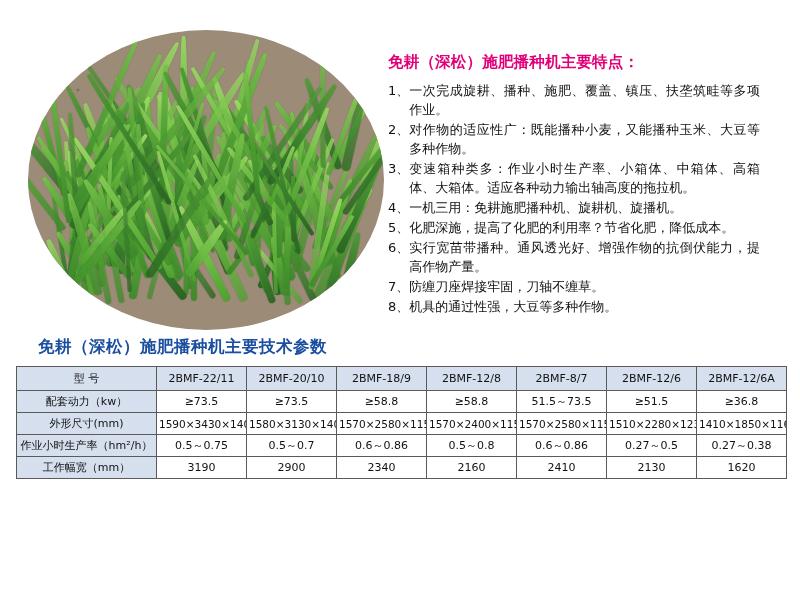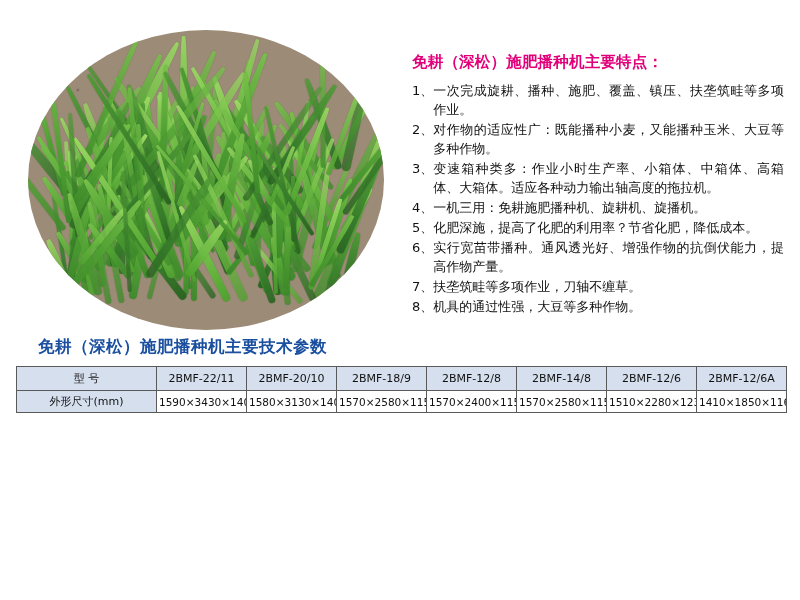--- a/index.html
+++ b/index.html
@@ -57,21 +57,21 @@
     position: absolute;
     background: linear-gradient(180deg, #78c14b 0%, #4f9f33 55%, #3e8a2b 100%);
     border-radius: 50% 50% 6px 6px / 70% 70% 6px 6px;
     transform-origin: 50% 100%;
     box-shadow: 0 0 1px rgba(20,60,10,.4);
   }
 
   
   #features {
     position: absolute;
-    left: 412px;
+    left: 388px;
     top: 52px;
     width: 372px;
   }
   #features-title {
     color: #e2007a;
     font-size: 15.5px;
     font-weight: bold;
     letter-spacing: .2px;
     margin-bottom: 8px;
   }
@@ -402,21 +402,21 @@
       <div class="feature-row">
         <span class="feature-num">5、</span>
         <span class="feature-text">化肥深施，提高了化肥的利用率？节省化肥，降低成本。</span>
       </div>
       <div class="feature-row">
         <span class="feature-num">6、</span>
         <span class="feature-text">实行宽苗带播种。通风透光好、增强作物的抗倒伏能力，提高作物产量。</span>
       </div>
       <div class="feature-row">
         <span class="feature-num">7、</span>
-        <span class="feature-text">扶垄筑畦等多项作业，刀轴不缠草。</span>
+        <span class="feature-text">防缠刀座焊接牢固，刀轴不缠草。</span>
       </div>
       <div class="feature-row">
         <span class="feature-num">8、</span>
         <span class="feature-text">机具的通过性强，大豆等多种作物。</span>
       </div>
     </div>
 </div>
 
 <div id="table-title">免耕（深松）施肥播种机主要技术参数</div>
 
@@ -432,31 +432,61 @@
         <col class="cx">
         <col class="cx">
       </colgroup>
     <thead>
       <tr id="header-row">
           <th>型  号</th>
           <th>2BMF-22/11</th>
           <th>2BMF-20/10</th>
           <th>2BMF-18/9</th>
           <th>2BMF-12/8</th>
-          <th>2BMF-14/8</th>
+          <th>2BMF-8/7</th>
           <th>2BMF-12/6</th>
           <th>2BMF-12/6A</th>
         </tr>
     </thead>
     <tbody id="spec-tbody">
+        <tr>
+          <td class="rowhead">配套动力（kw）</td>
+          <td>≥73.5</td>
+          <td>≥73.5</td>
+          <td>≥58.8</td>
+          <td>≥58.8</td>
+          <td>51.5～73.5</td>
+          <td>≥51.5</td>
+          <td>≥36.8</td>
+        </tr>
         <tr>
           <td class="rowhead">外形尺寸(mm)</td>
           <td class="v-small">1590×3430×1400</td>
           <td class="v-small">1580×3130×1400</td>
           <td class="v-small">1570×2580×1150</td>
           <td class="v-small">1570×2400×1150</td>
           <td class="v-small">1570×2580×1150</td>
           <td class="v-small">1510×2280×1230</td>
           <td class="v-small">1410×1850×1160</td>
         </tr>
+        <tr>
+          <td class="rowhead">作业小时生产率（hm²/h）</td>
+          <td>0.5～0.75</td>
+          <td>0.5～0.7</td>
+          <td>0.6～0.86</td>
+          <td>0.5～0.8</td>
+          <td>0.6～0.86</td>
+          <td>0.27～0.5</td>
+          <td>0.27～0.38</td>
+        </tr>
+        <tr>
+          <td class="rowhead">工作幅宽（mm）</td>
+          <td>3190</td>
+          <td>2900</td>
+          <td>2340</td>
+          <td>2160</td>
+          <td>2410</td>
+          <td>2130</td>
+          <td>1620</td>
+        </tr>
       </tbody>
   </table>
 </div>
 
 </body></html>

